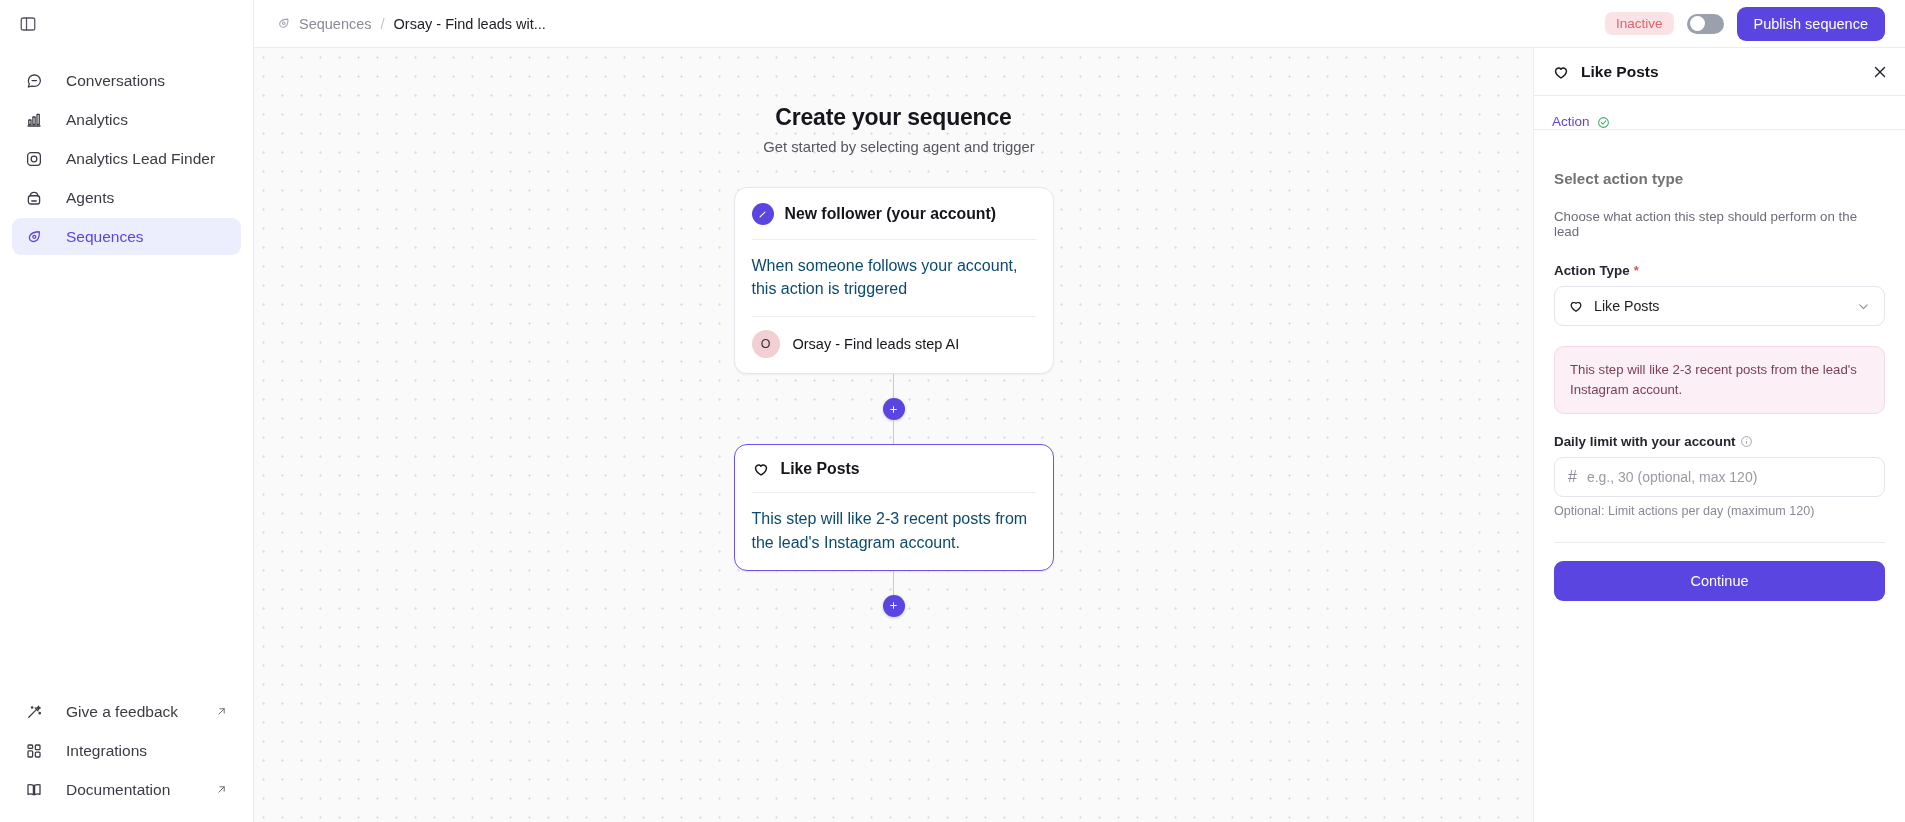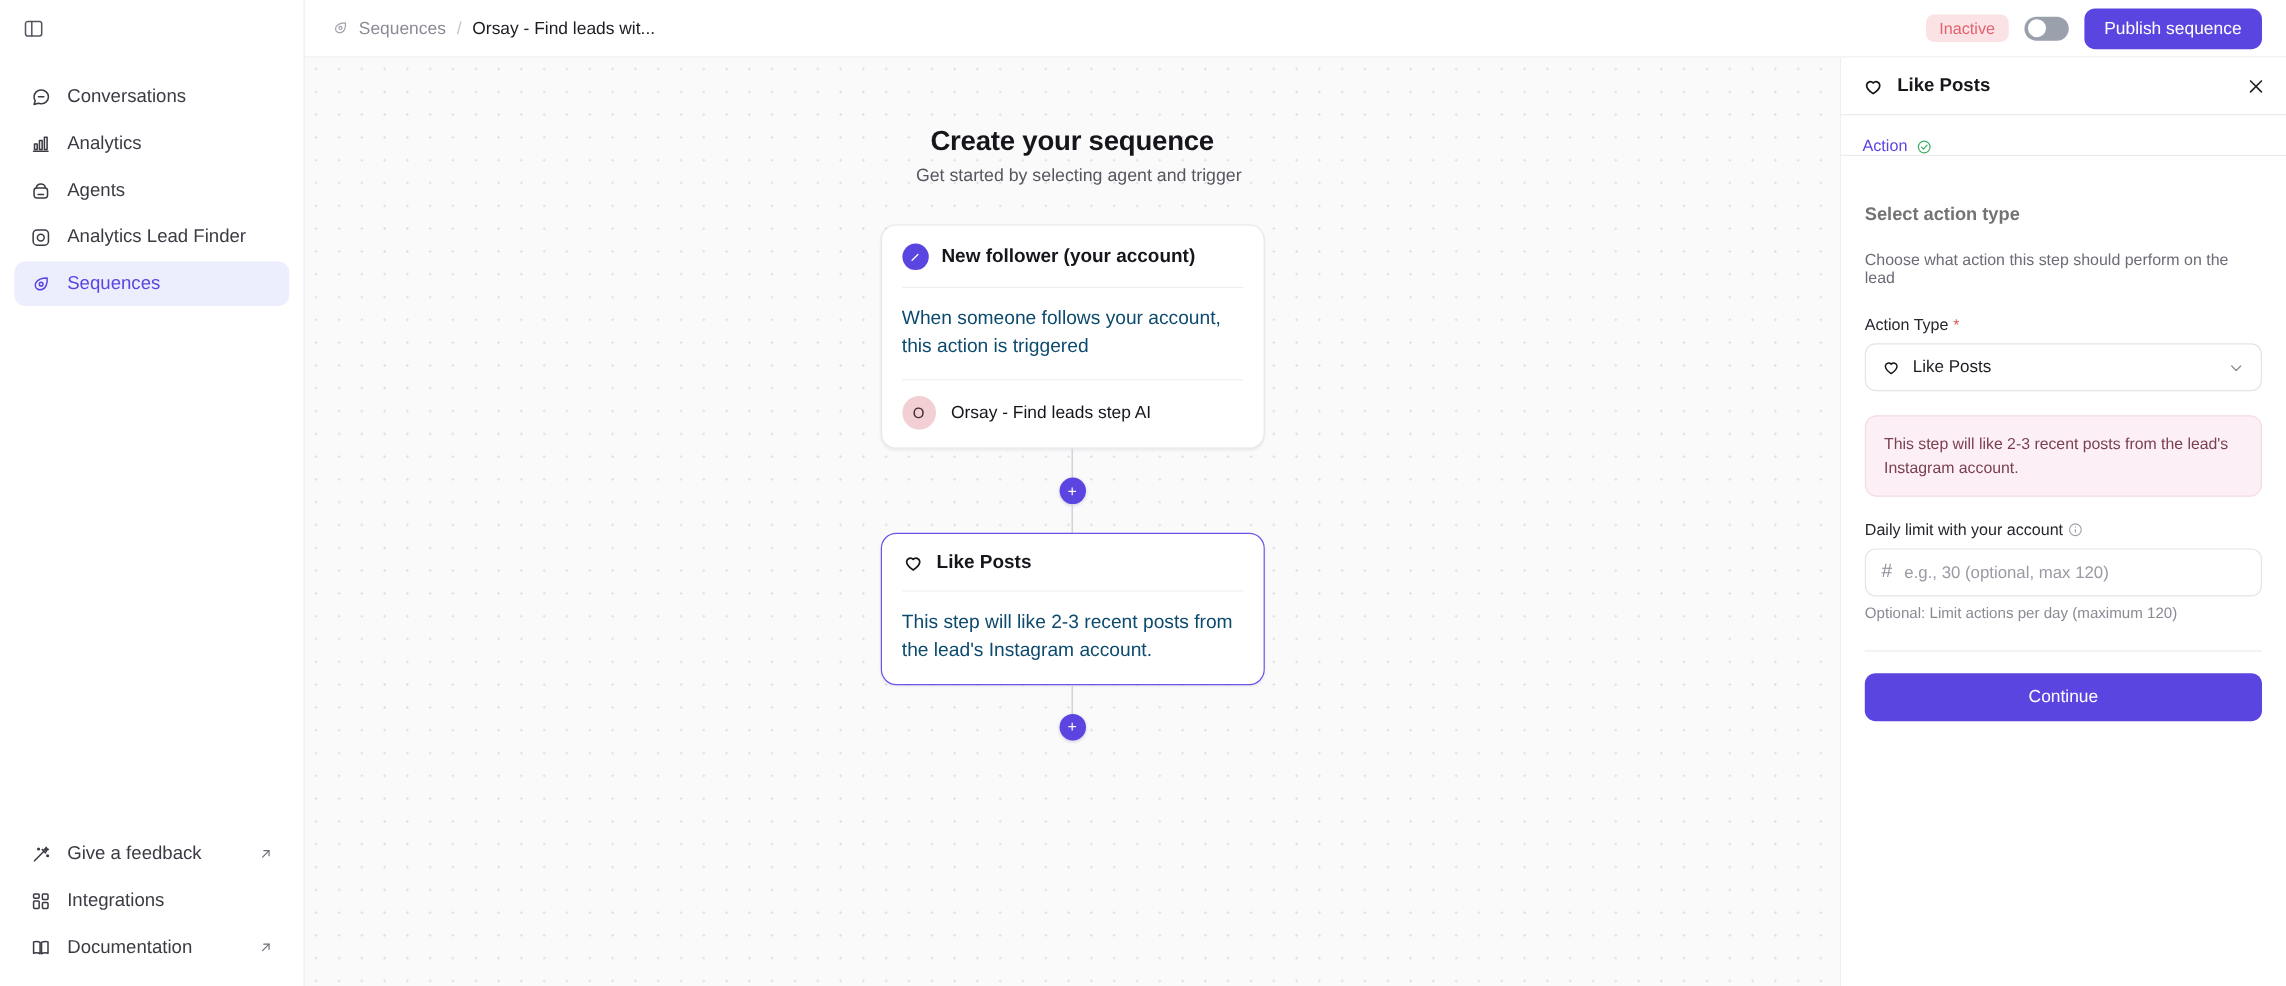--- a/index.html
+++ b/index.html
@@ -16,21 +16,21 @@
     background: #ffffff; border-right: 1px solid #ececf0;
     display: flex; flex-direction: column; padding: 0;
   }
   .sb-toggle-row { height: 48px; display: flex; align-items: center; padding: 0 14px; }
   .sb-toggle {
     width: 28px; height: 28px; display: flex; align-items: center; justify-content: center;
     border-radius: 6px; cursor: pointer;
   }
   .sb-nav { margin-top: 14px; padding: 0 12px; display: flex; flex-direction: column; gap: 2px; }
   .sb-item {
-    display: flex; align-items: center; gap: 13px;
+    display: flex; align-items: center; gap: 23px;
     height: 37px; padding: 0 13px; border-radius: 9px;
     color: #3b3b44; font-size: 15.5px; cursor: pointer; position: relative;
   }
   .sb-item .lbl { white-space: nowrap; }
   .sb-item.active { background: #eceefe; color: #5b45e0; font-weight: 500; }
   .sb-item.active svg { stroke: #5b45e0; }
   .sb-spacer { flex: 1; }
   .sb-bottom { padding: 0 12px 14px 12px; display: flex; flex-direction: column; gap: 2px; }
   .sb-ext { margin-left: auto; display: flex; align-items: center; }
   svg.ico { width: 18px; height: 18px; stroke: #3b3b44; stroke-width: 1.7; fill: none;
@@ -130,21 +130,21 @@
   .panel-tabs {
     height: 34px; min-height: 34px; display: flex; align-items: flex-end; gap: 7px;
     padding: 0 18px; border-bottom: 1px solid #ececf0;
   }
   .tab-action { font-size: 13.5px; color: #5b45e0; }
   .panel-body { padding: 20px 20px 0 20px; flex: 1; overflow-y: auto; }
 
   .sec-title { font-size: 15.2px; font-weight: 700; color: #737373; margin-top: 20px; }
   .sec-sub { font-size: 13.3px; color: #6c6c78; margin-top: 22px; }
 
-  .field-label { font-size: 13.4px; color: #26262e; font-weight: 400; display: flex; align-items: center; gap: 4px; }
+  .field-label { font-size: 13.4px; color: #26262e; font-weight: 700; display: flex; align-items: center; gap: 4px; }
   .req { color: #e05252; font-size: 13px; }
 
   .select-box {
     margin-top: 8px; height: 40px; border: 1px solid #e4e4ea; border-radius: 9px;
     display: flex; align-items: center; gap: 10px; padding: 0 13px; cursor: pointer; background: #fff;
   }
   .select-val { font-size: 14.2px; color: #1c1c22; }
   .select-chev { margin-left: auto; display: flex; }
 
   .callout {
@@ -196,33 +196,33 @@
           <line x1="4" y1="20" x2="20" y2="20"></line>
           <rect x="5" y="12" width="3" height="6"></rect>
           <rect x="10.5" y="8" width="3" height="10"></rect>
           <rect x="16" y="4.5" width="3" height="13.5"></rect>
         </svg>
         <span class="lbl">Analytics</span>
       </div>
 
       <div class="sb-item">
         <svg class="ico" viewBox="0 0 24 24">
+          <rect x="3.5" y="3.5" width="17" height="17" rx="4.5"></rect>
+          <circle cx="12" cy="12" r="3.8"></circle>
+        </svg>
+        <span class="lbl">Analytics Lead Finder</span>
+      </div>
+
+      <div class="sb-item">
+        <svg class="ico" viewBox="0 0 24 24">
           <rect x="4.5" y="9" width="15" height="11" rx="3"></rect>
           <path d="M7 9c0-2.6 2.2-4.6 5-4.6s5 2 5 4.6"></path>
           <line x1="9" y1="16" x2="15" y2="16"></line>
         </svg>
         <span class="lbl">Agents</span>
-      </div>
-
-      <div class="sb-item">
-        <svg class="ico" viewBox="0 0 24 24">
-          <rect x="3.5" y="3.5" width="17" height="17" rx="4.5"></rect>
-          <circle cx="12" cy="12" r="3.8"></circle>
-        </svg>
-        <span class="lbl">Analytics Lead Finder</span>
       </div>
 
       <div class="sb-item active">
         <svg class="ico" viewBox="0 0 24 24">
           <path d="M19 5c-4 0-10 1.2-12.4 5.1-1.6 2.6-.6 6 2 7.3 3.2 1.6 7.6-.2 9.2-3.8C19.6 9.4 19 5 19 5z"></path>
           <circle cx="12.4" cy="11.7" r="2"></circle>
         </svg>
         <span class="lbl">Sequences</span>
       </div>
     </nav>

